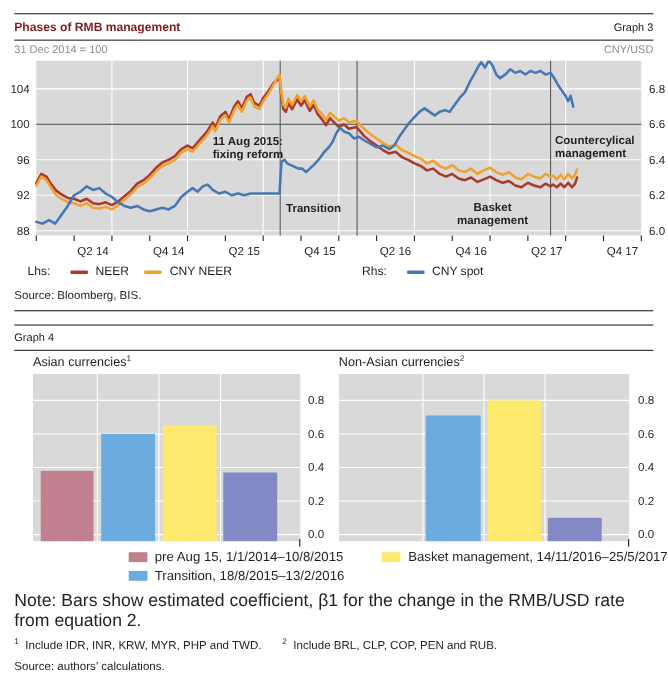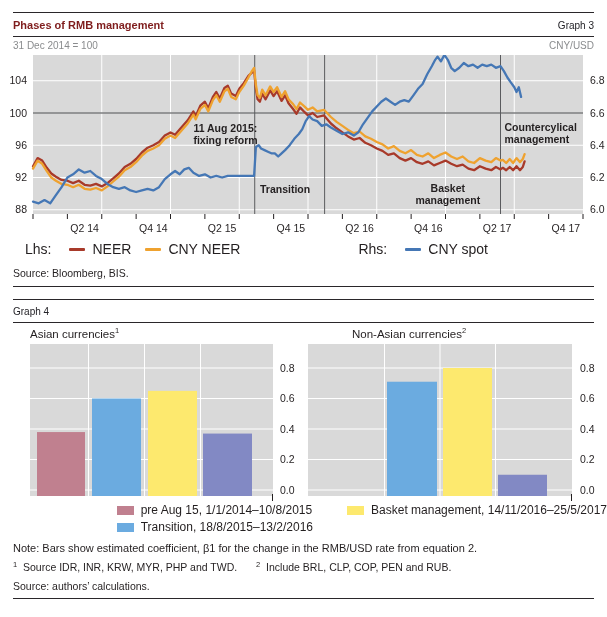--- a/index.html
+++ b/index.html
@@ -5,35 +5,35 @@
   html,body{margin:0;padding:0;background:#ffffff;}
   body{font-family:"Liberation Sans","DejaVu Sans",sans-serif;color:#231f20;}
   .page{width:607px;height:617px;box-sizing:border-box;padding-top:12px;background:#fff;overflow:hidden;}
   .rule{height:1px;background:#2a272a;margin:0 13px;}
   .head{display:flex;justify-content:space-between;align-items:baseline;margin:6px 13px 5px 13px;}
   .g-title{font-size:11px;font-weight:700;color:#7f1d1d;margin:0;}
   .g-label{font-size:10px;color:#232227;}
   .units{display:flex;justify-content:space-between;margin:3px 13px 4px 13px;color:#8a8c8e;font-size:10px;}
   svg{display:block;}
   svg text{font-family:"Liberation Sans","DejaVu Sans",sans-serif;fill:#231f20;}
-  .legend3{display:flex;align-items:center;font-size:14px;margin:4px 13px 0 25px;}
+  .legend3{display:flex;align-items:center;font-size:11px;margin:4px 13px 0 25px;}
   .lg-word{margin-right:10px;}
   .lg-word.rhs{margin-left:112px;}
   .dash{display:inline-block;width:16px;height:3px;border-radius:1px;margin:0 7px 0 8px;flex:none;}
   .lg-name{margin-right:6px;white-space:nowrap;}
   .srcline{font-size:10.5px;margin:10px 13px 7px 13px;}
-  .subtitles{display:flex;margin:5px 0 4px 30px;font-size:11.5px;gap:44px;}
+  .subtitles{display:flex;margin:5px 0 4px 30px;font-size:11.5px;}
   .subtitles .sub1{width:278px;}
   sup{font-size:7.5px;vertical-align:super;line-height:0;}
   .charts{display:flex;margin-left:30px;}
   .legend4{display:flex;justify-content:flex-end;gap:34px;font-size:12px;margin-top:1px;}
   .lcol{display:flex;flex-direction:column;gap:3px;}
   .litem{display:flex;align-items:center;}
   .swatch{display:inline-block;width:17px;height:9px;margin-right:7px;flex:none;}
-  .noteline{font-size:11px;margin:8px 13px 0 13px;}
+  .noteline{font-size:16px;margin:8px 13px 0 13px;}
   .footline{font-size:10.5px;margin:7px 13px 0 13px;}
   .footline .fn{margin-right:16px;}
   .srcline2{font-size:10.5px;margin:7px 13px 6px 13px;}
 </style>
 </head>
 <body>
 
 <div class="page">
 
   <section>
@@ -196,20 +196,20 @@
         <div class="litem">
           <span class="swatch" style="background: rgb(253, 233, 110);"></span>
           <span>Basket management, 14/11/2016–25/5/2017</span>
         </div>
       </div>
     </div>
 
     <div class="noteline">Note: Bars show estimated coefficient, β1 for the change in the RMB/USD rate from equation 2.</div>
 
     <div class="footline">
-      <span class="fn"><sup>1</sup>&nbsp;&nbsp;<span>Source IDR, INR, KRW, MYR, PHP and TWD.</span></span>
+      <span class="fn"><sup>1</sup>&nbsp;&nbsp;<span>Include IDR, INR, KRW, MYR, PHP and TWD.</span></span>
       <span class="fn"><sup>2</sup>&nbsp;&nbsp;<span>Include BRL, CLP, COP, PEN and RUB.</span></span>
     </div>
 
     <div class="srcline2">Source: authors’ calculations.</div>
     <div class="rule"></div>
   </section>
 </div>
 
 </body></html>

